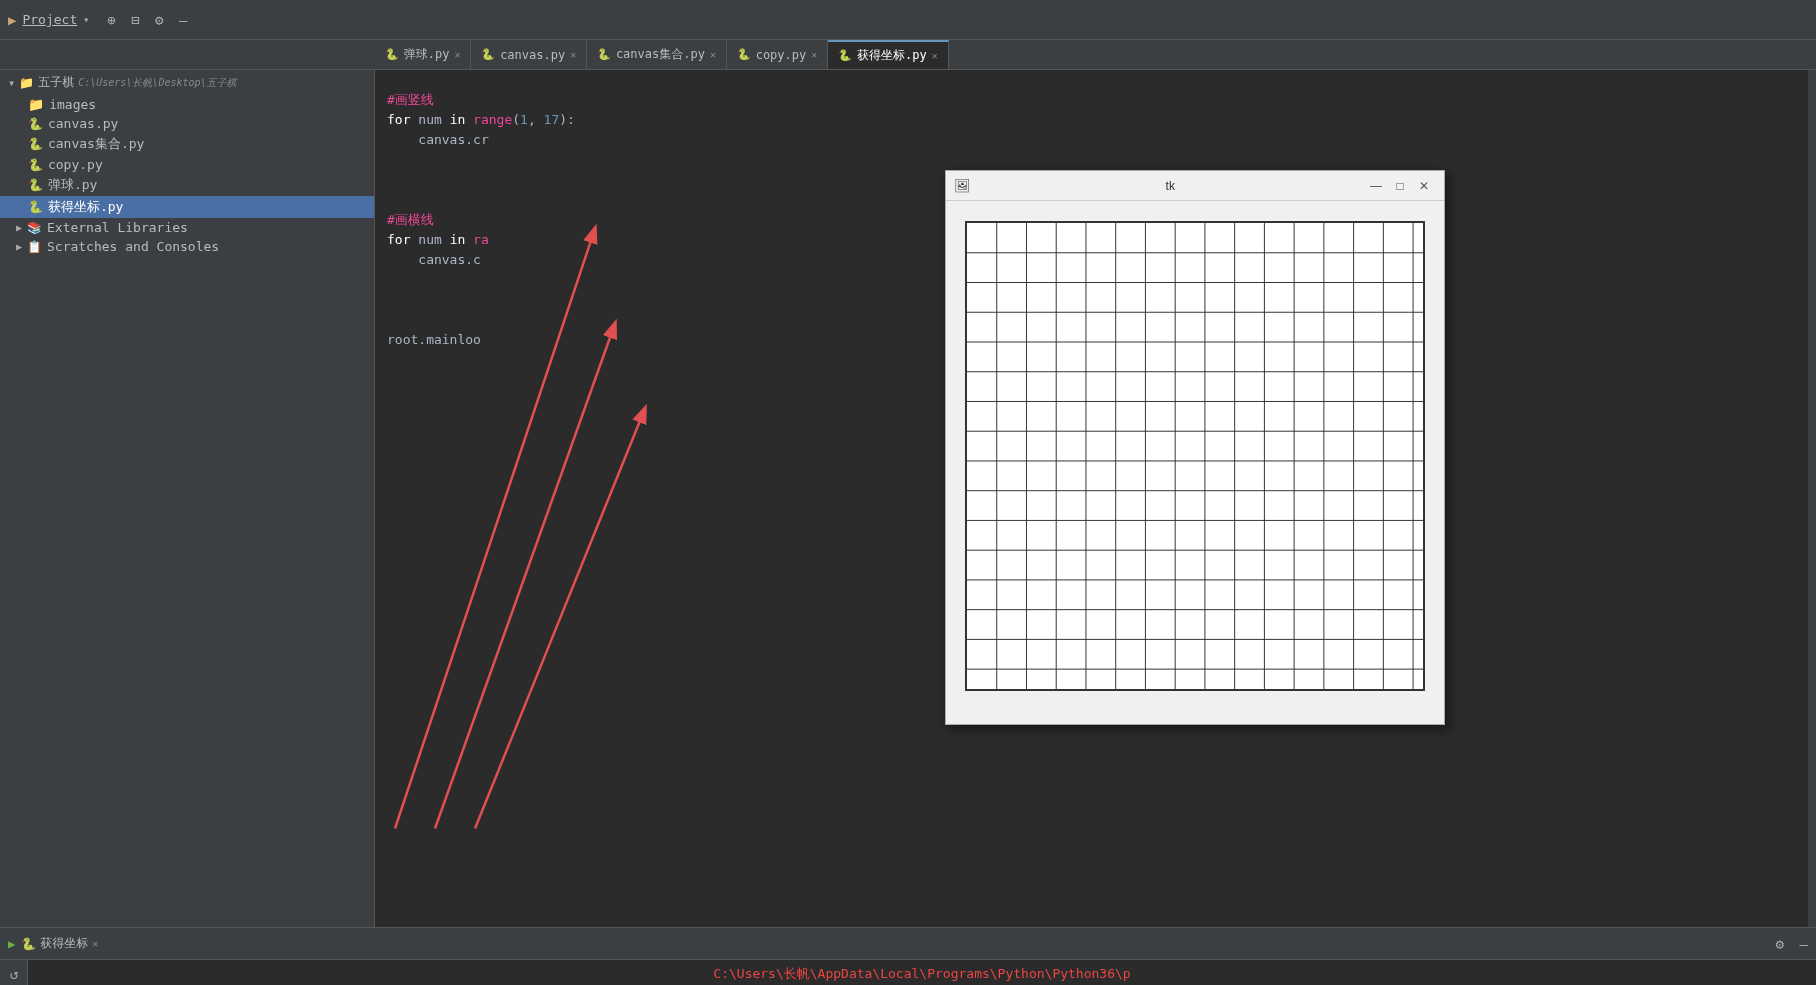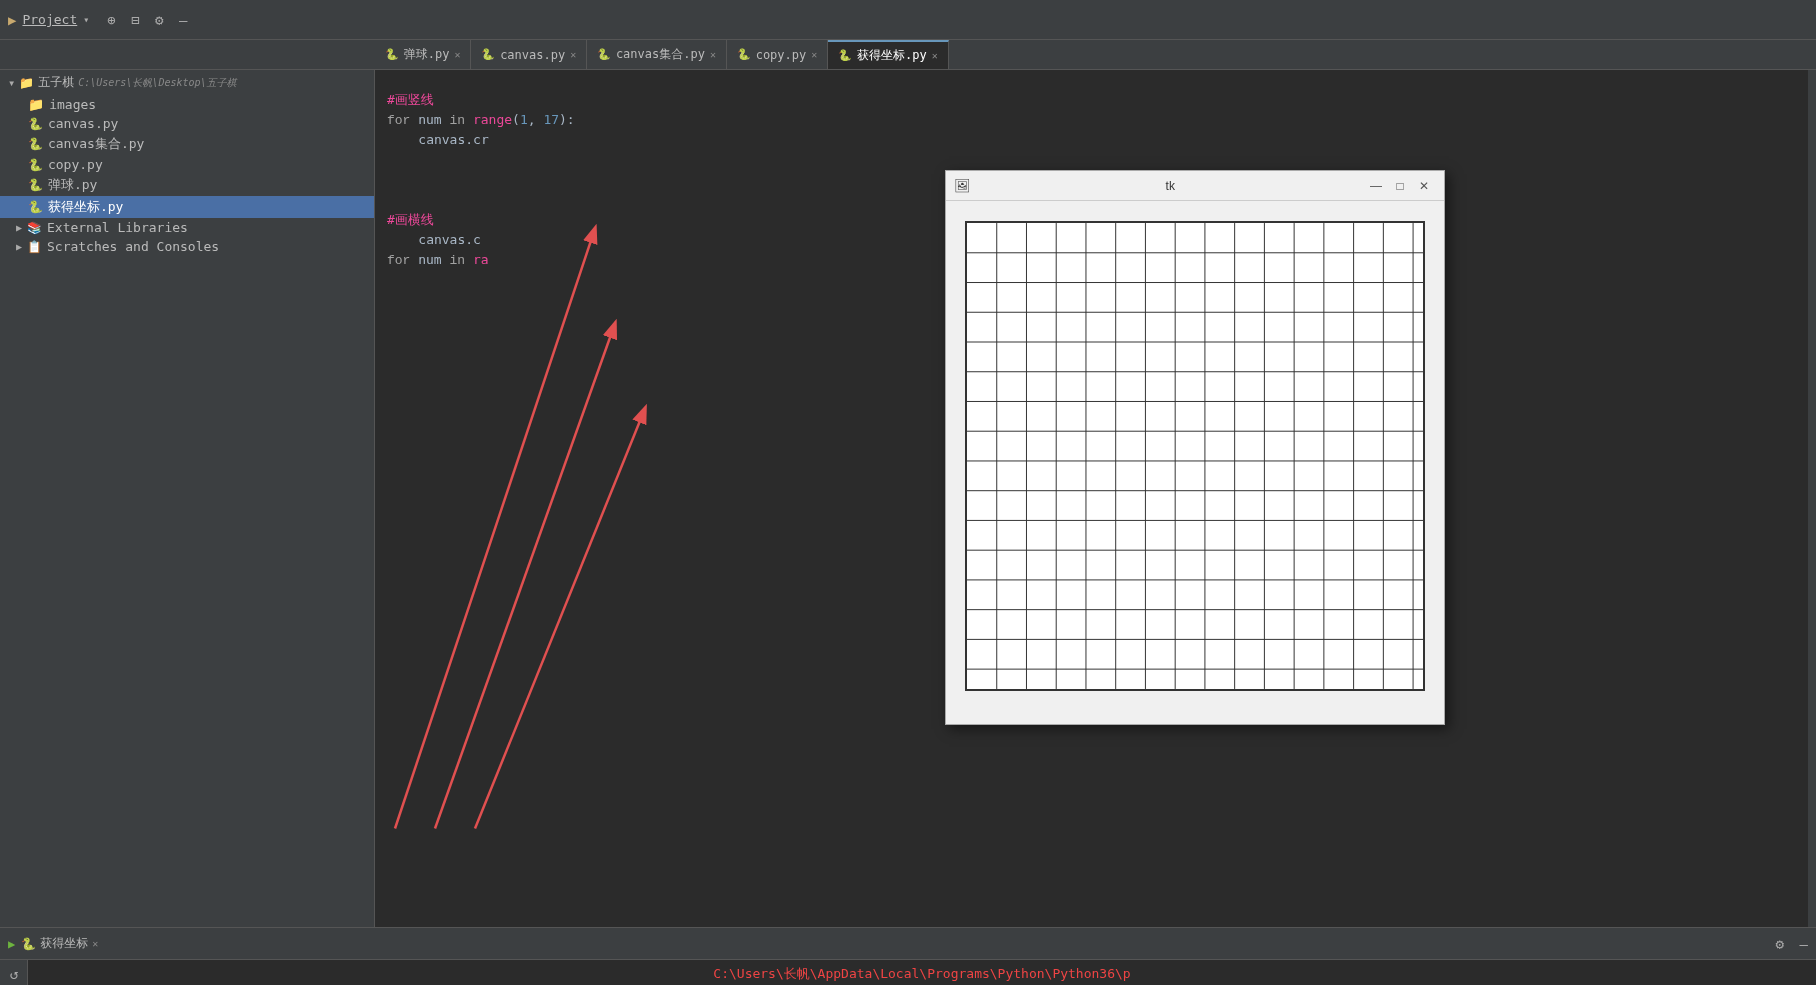--- a/index.html
+++ b/index.html
@@ -136,21 +136,21 @@
     }
     .code-content {
       flex: 1;
       padding: 0 12px;
       font-size: 13px;
       line-height: 20px;
       color: #a9b7c6;
       overflow: hidden;
     }
     .code-line { display: flex; align-items: center; height: 20px; }
-    .kw { color: #a3a3a3; font-family: Liberation Mono, monospace; }
+    .kw { color: #ffffff; }
     .fn { color: #ec4899; }
     .num { color: #6897bb; }
     .cmt { color: #ec4899; }
     .var { color: #a9b7c6; margin-top: 32px; }
 
     
     .editor-scrollbar {
       width: 8px;
       background: #3c3f41;
     }
@@ -384,32 +384,35 @@
         </div>
         <div class="code-line"></div>
         <div class="code-line" style="position:relative;">
           
         </div>
         <div class="code-line"></div>
         <div class="code-line">
           <span class="cmt">#画横线</span>
         </div>
         <div class="code-line">
-          <span>&nbsp;&nbsp;&nbsp;&nbsp;<span class="var">canvas.c</span></span>
-        </div>
-        <div class="code-line">
           <span>
             <span class="kw">for </span><span class="var">num </span><span class="kw">in </span><span class="fn">ra</span>
           </span>
         </div>
+        <div class="code-line">
+          <span>&nbsp;&nbsp;&nbsp;&nbsp;<span class="var">canvas.c</span></span>
+        </div>
         <div class="code-line"></div>
         <div class="code-line" style="position:relative;">
           
         </div>
         <div class="code-line"></div>
+        <div class="code-line">
+          <span><span class="var">root.mainloo</span></span>
+        </div>
       </div>
       <div class="editor-scrollbar"></div>
     </div>
 
     <div class="tk-window">
       <div class="tk-titlebar">
         <span class="tk-titlebar-icon">🖼</span>
         <span class="tk-title">tk</span>
         <button class="tk-btn">—</button>
         <button class="tk-btn">□</button>

